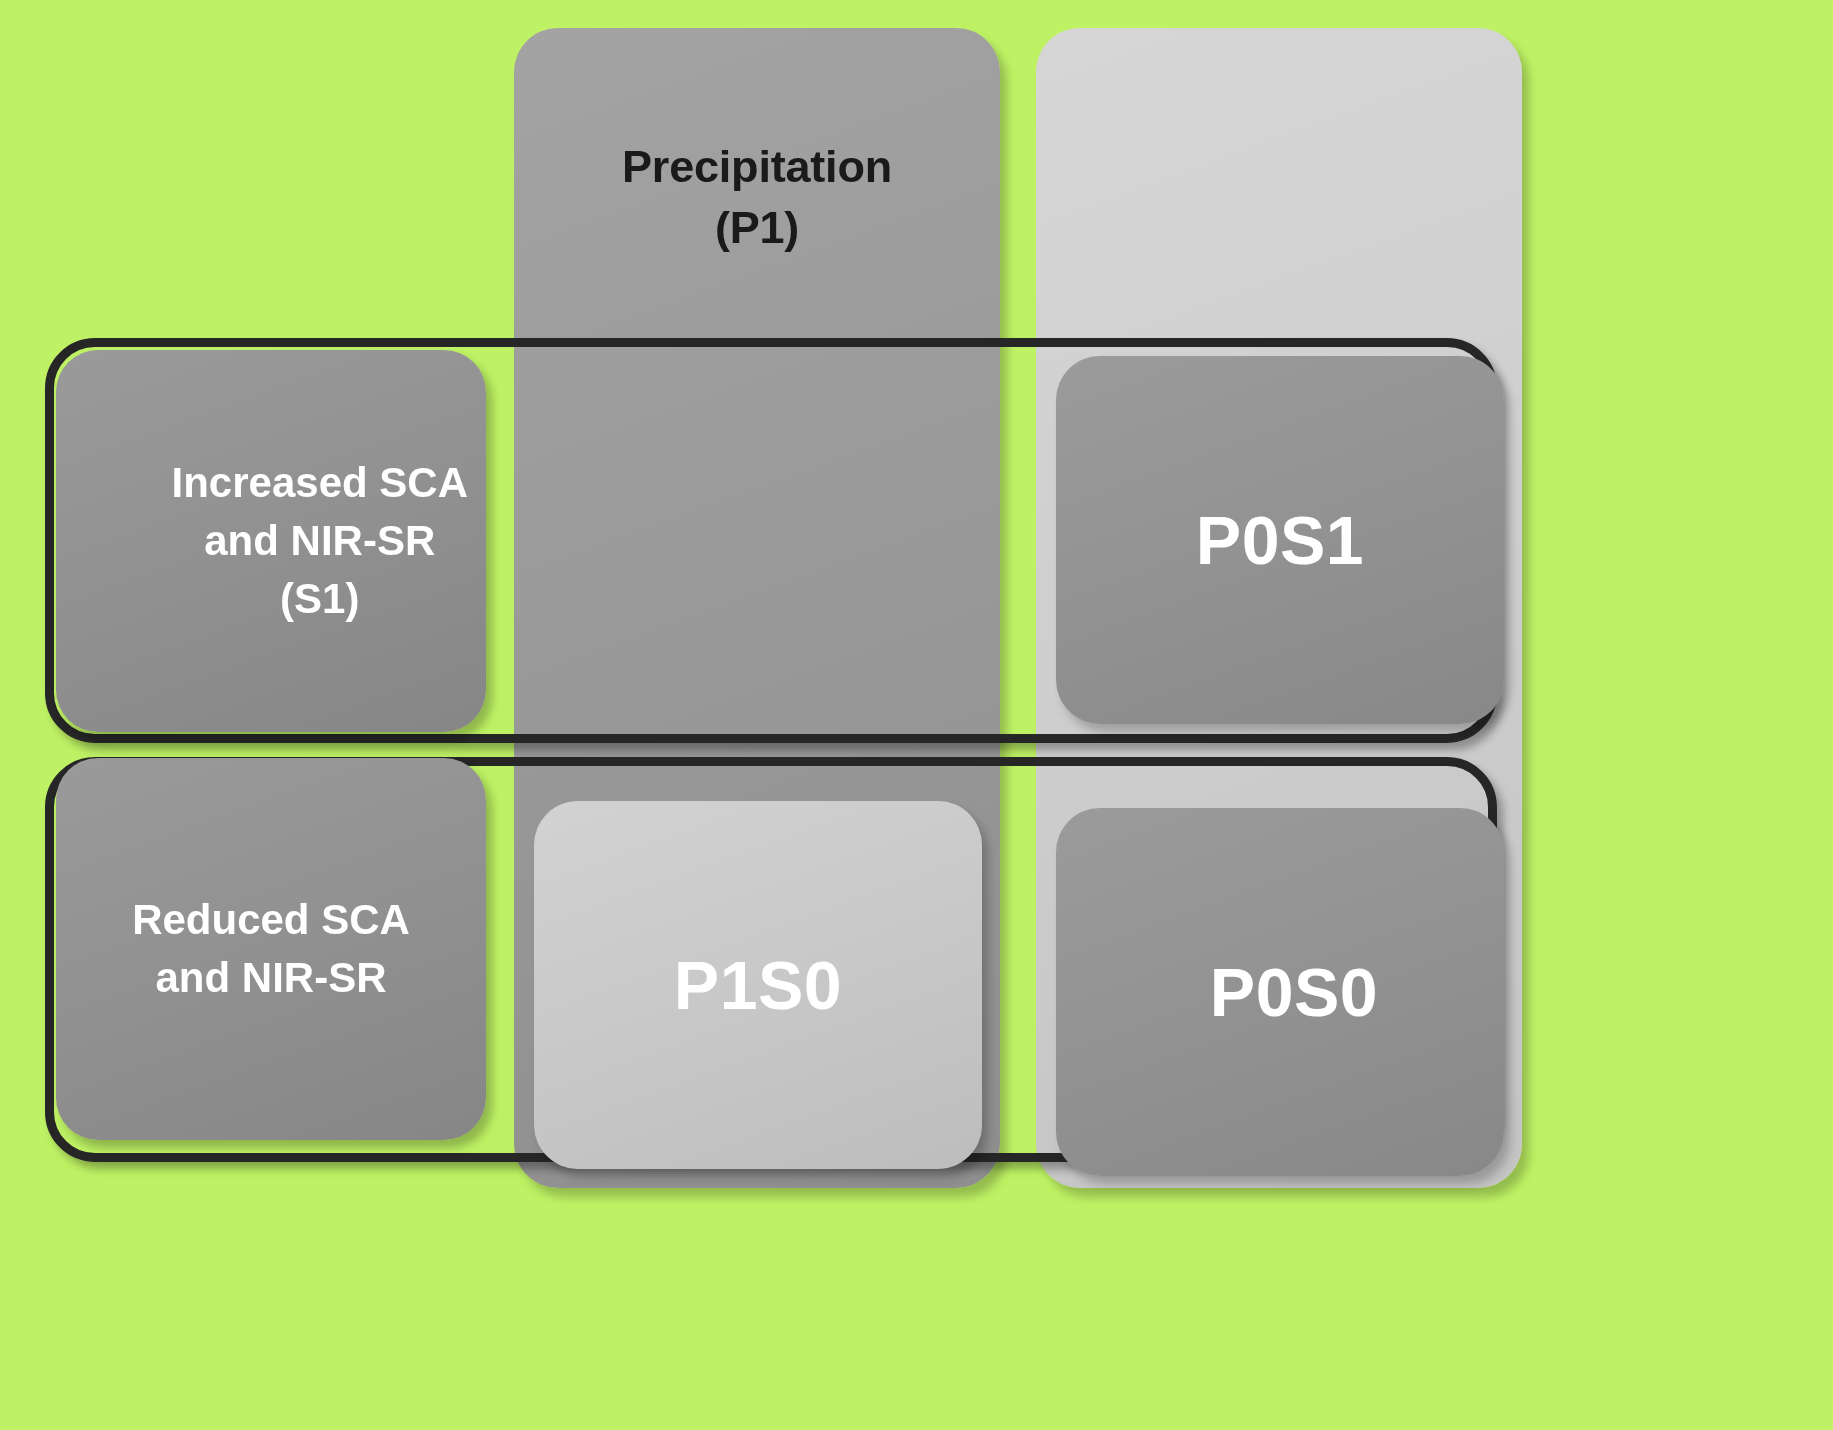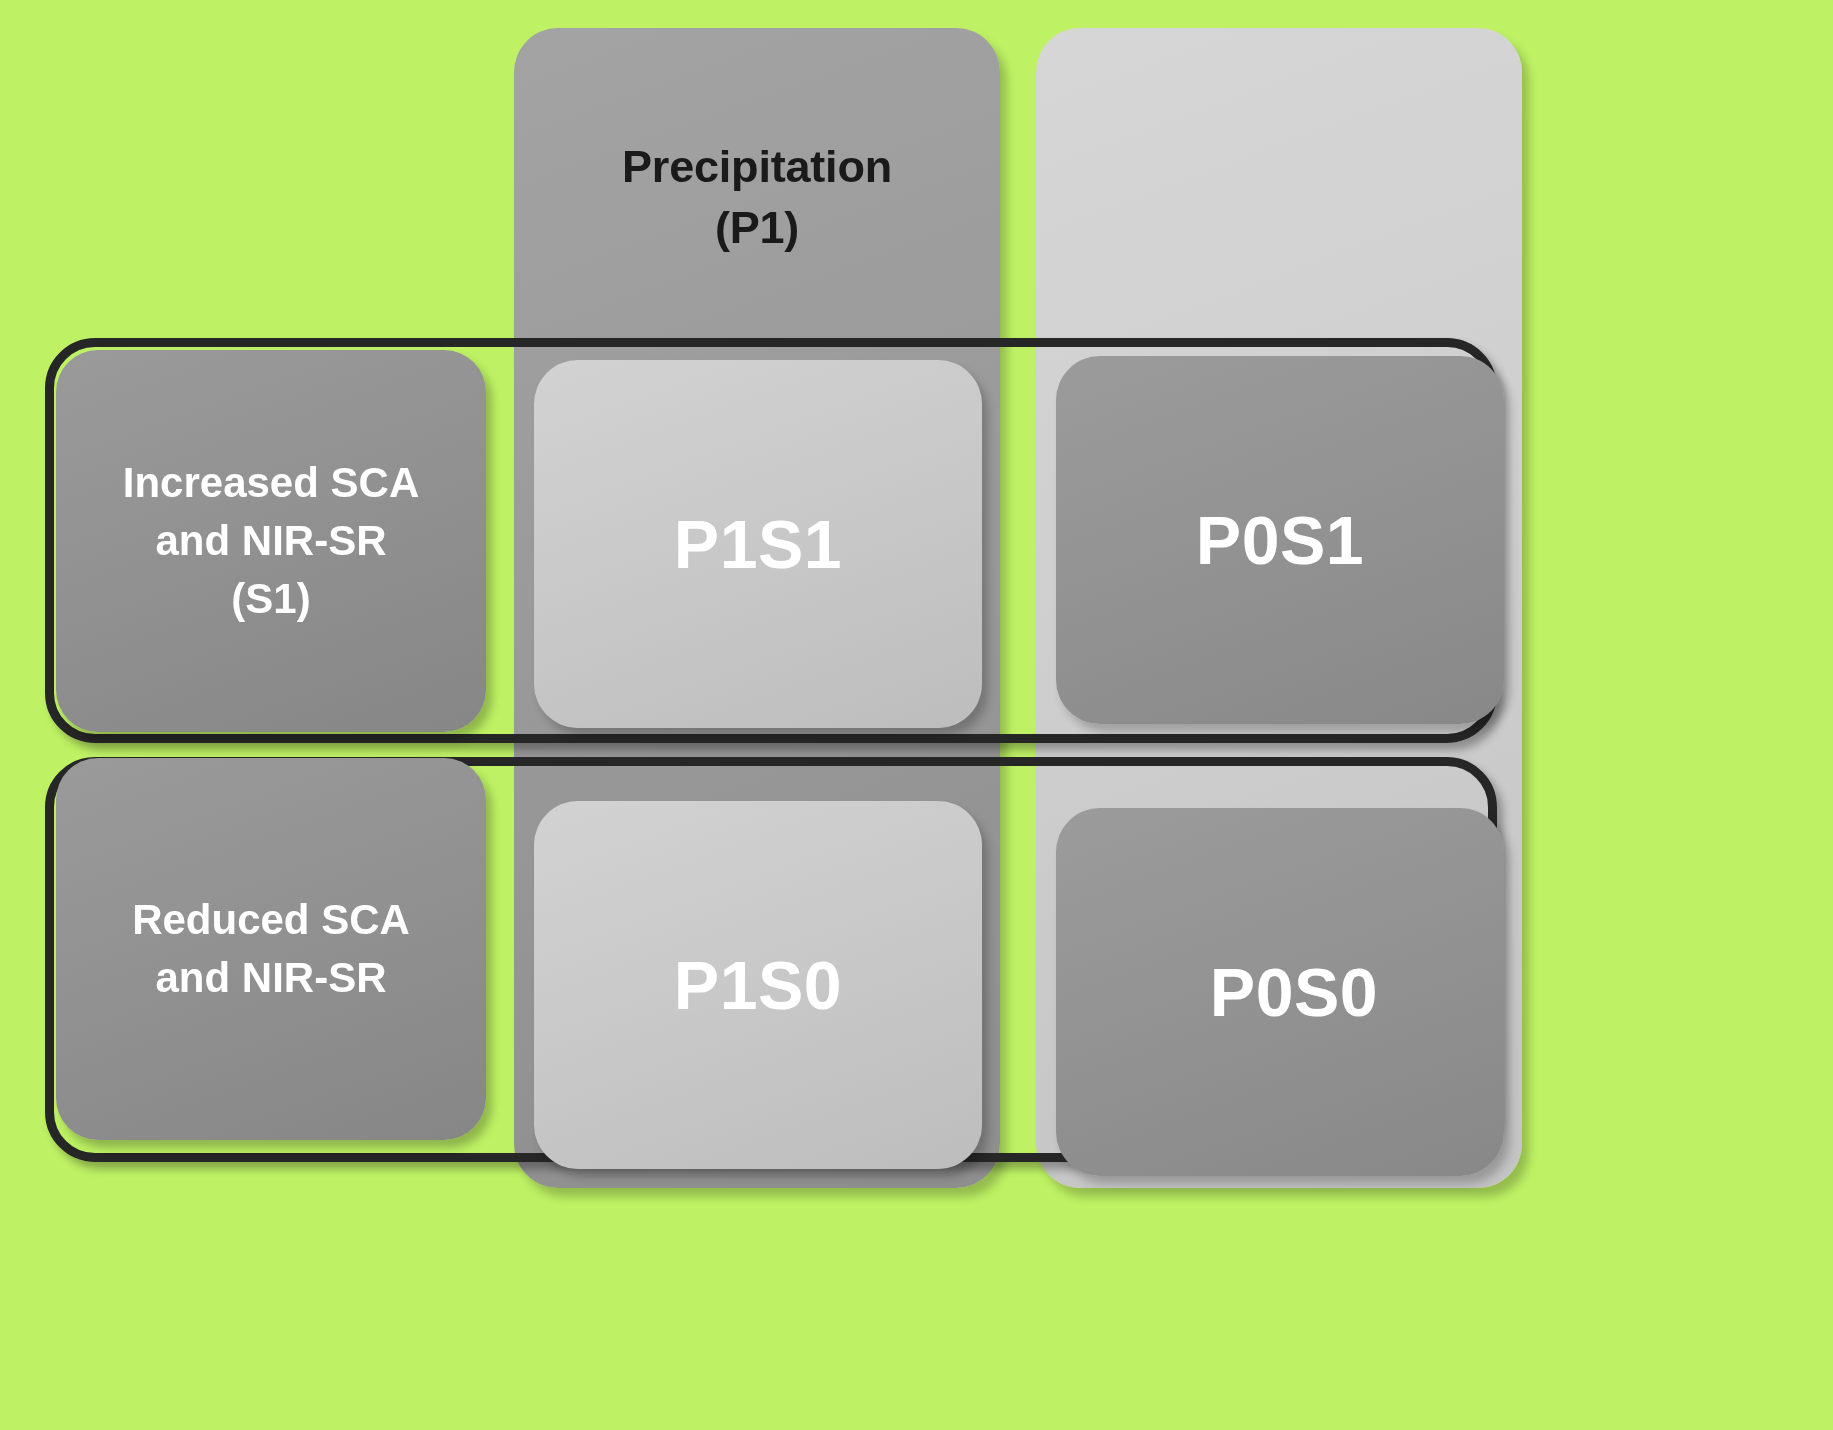--- a/index.html
+++ b/index.html
@@ -85,21 +85,21 @@
     align-items: center;
     justify-content: center;
     text-align: center;
     color: #ffffff;
     font-size: 42px;
     font-weight: bold;
     line-height: 1.38;
     box-sizing: border-box;
     padding: 0 18px;
   }
-  .row-label.r1 { top: 350px; }
+  .row-label.r1 { top: 350px; justify-content: flex-end; }
   .row-label.r2 { top: 758px; }
 
   
   .cell {
     position: absolute;
     width: 448px;
     height: 368px;
     border-radius: 44px;
     display: flex;
     align-items: center;
@@ -152,23 +152,20 @@
     </div>
   </div>
 
   <div class="row-label r2">
     <div>
       <span class="nowrap-line">Reduced SCA</span>
       <span class="nowrap-line">and NIR-SR</span>
     </div>
   </div>
 
-  <div class="cell light c-p1s1">
-    <span>P1S1</span>
-  </div>
   <div class="cell mid c-p0s1">
     <span>P0S1</span>
   </div>
   <div class="cell light c-p1s0">
     <span>P1S0</span>
   </div>
   <div class="cell mid c-p0s0">
     <span>P0S0</span>
   </div>
 

